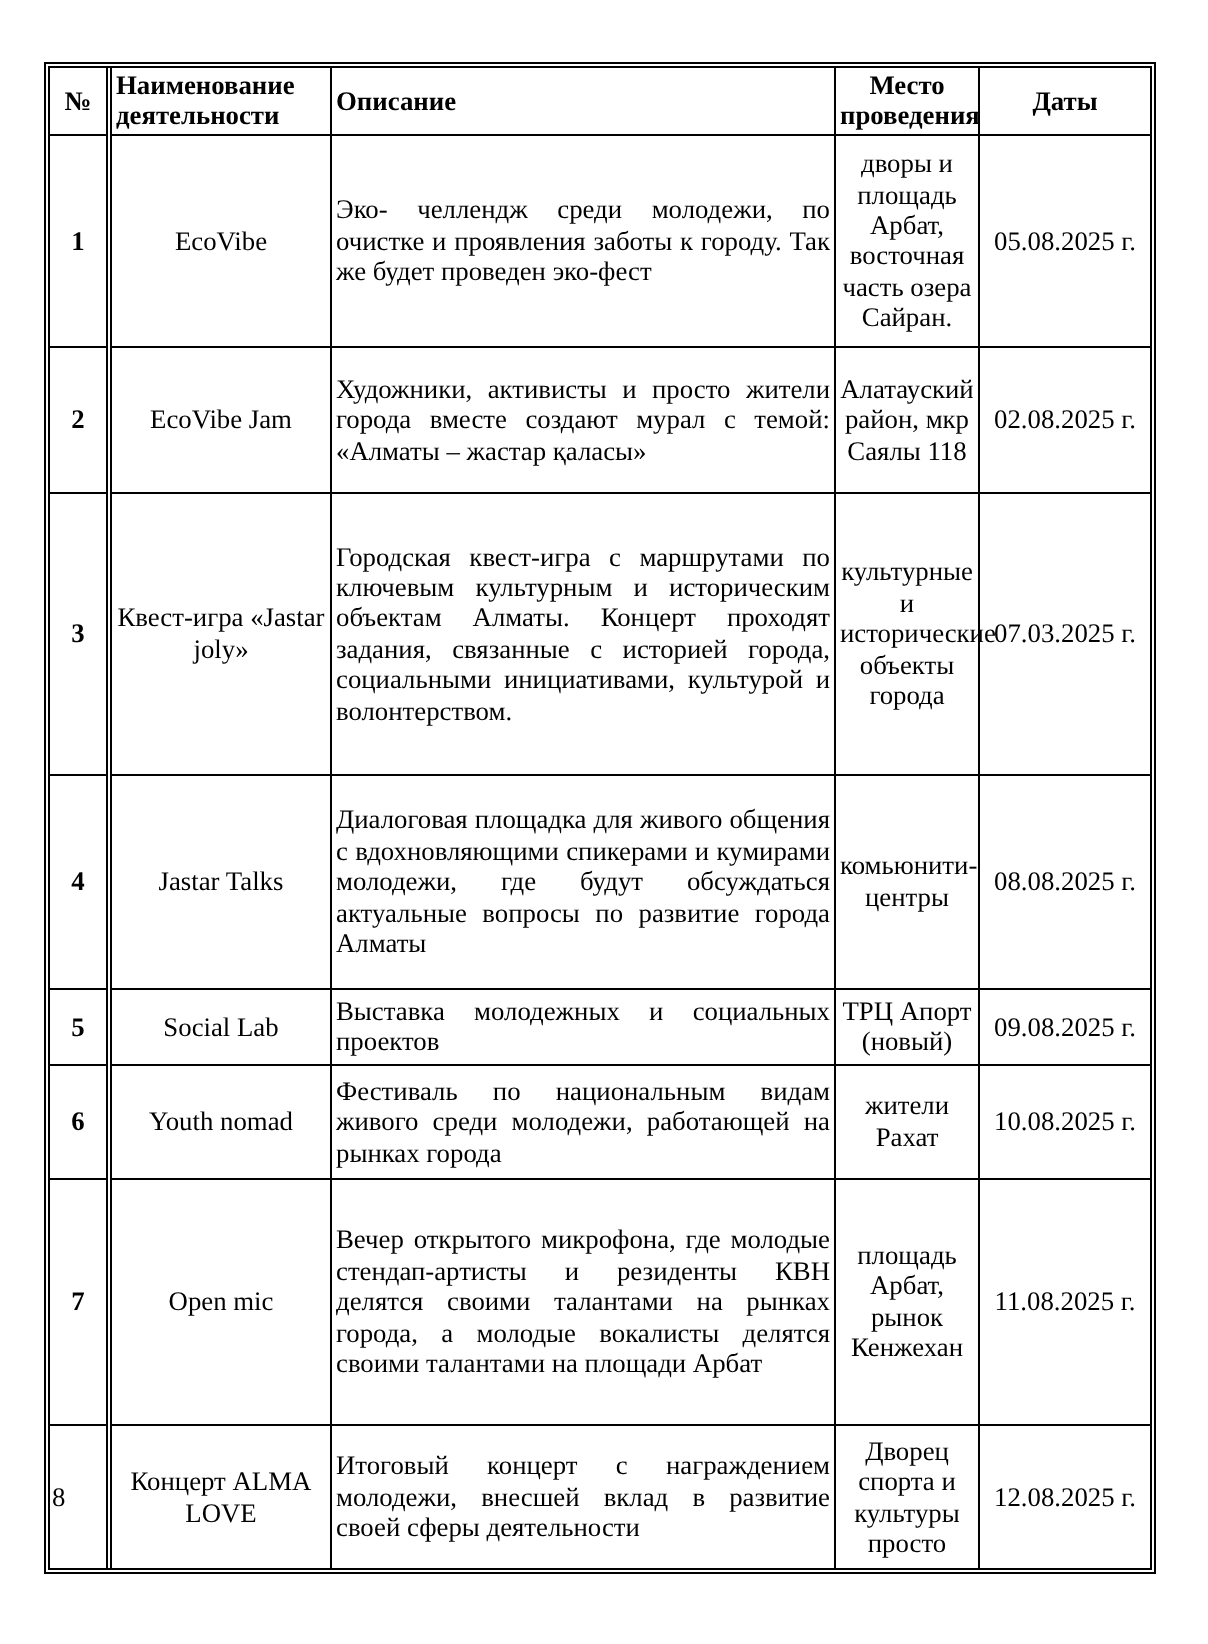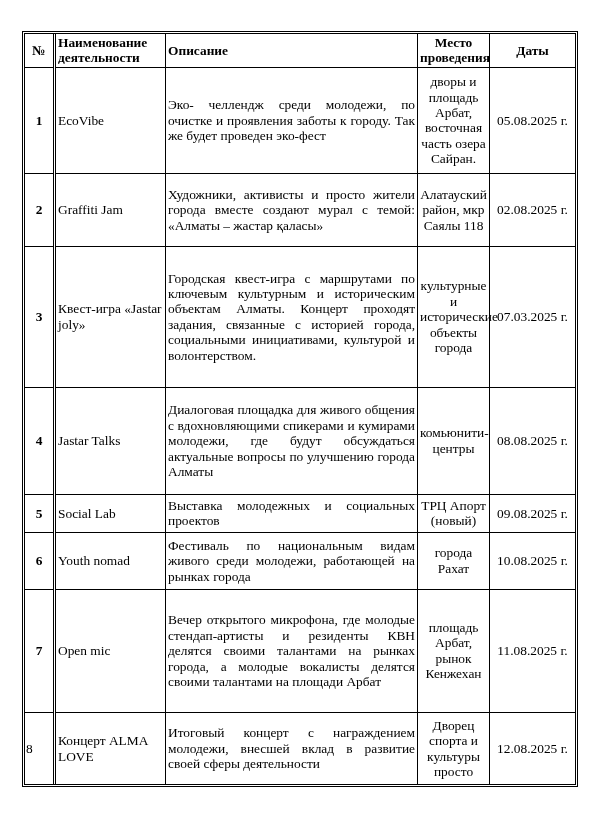--- a/index.html
+++ b/index.html
@@ -10,21 +10,21 @@
   table { border-collapse: collapse; width: 100%; table-layout: fixed;
           font-size: 13.4px; line-height: 15.4px; }
   th, td { border: 1.6px solid #000; padding: 1px 2px; vertical-align: middle; }
   tr:first-child th { border-top: none; }
   tr:last-child td { border-bottom: none; }
   th:first-child, td:first-child { border-left: none; }
   th:last-child, td:last-child { border-right: none; margin-left: 47px; }
   th { font-weight: bold; }
   .c-num { width: 24px; text-align: center; font-weight: bold;
            border-right: 3px double #000 !important; }
-  .c-name { width: 105px; text-align: left; }
+  .c-name { width: 105px; text-align: center; }
   .c-desc { width: 247px; text-align: justify; text-align-last: left; font-family: Liberation Serif, serif; }
   .c-place { width: 67px; text-align: center; }
   .c-date { text-align: center; }
   th.c-name, th.c-desc { text-align: left; }
   td.num-plain { font-weight: normal; text-align: left; padding-left: 1px; }
 </style>
 </head>
 <body>
 
 <div class="wrap">
@@ -41,51 +41,51 @@
     <tbody>
       <tr style="height:106px">
         <td class="c-num">1</td>
         <td class="c-name">EcoVibe</td>
         <td class="c-desc">Эко- челлендж среди молодежи, по очистке и проявления заботы к городу. Так же будет проведен эко-фест</td>
         <td class="c-place">дворы и площадь Арбат, восточная часть озера Сайран.</td>
         <td class="c-date">05.08.2025 г.</td>
       </tr>
       <tr style="height:73px">
         <td class="c-num">2</td>
-        <td class="c-name">Graffiti Jam</td>
+        <td class="c-name">EcoVibe Jam</td>
         <td class="c-desc">Художники, активисты и просто жители города вместе создают мурал с темой: «Алматы – жастар қаласы»</td>
         <td class="c-place">Алатауский район, мкр Саялы 118</td>
         <td class="c-date">02.08.2025 г.</td>
       </tr>
       <tr style="height:141px">
         <td class="c-num">3</td>
         <td class="c-name">Квест-игра «Jastar joly»</td>
         <td class="c-desc">Городская квест-игра с маршрутами по ключевым культурным и историческим объектам Алматы. Концерт проходят задания, связанные с историей города, социальными инициативами, культурой и волонтерством.</td>
         <td class="c-place">культурные и исторические объекты города</td>
         <td class="c-date">07.03.2025 г.</td>
       </tr>
       <tr style="height:107px">
         <td class="c-num">4</td>
         <td class="c-name">Jastar Talks</td>
-        <td class="c-desc">Диалоговая площадка для живого общения с вдохновляющими спикерами и кумирами молодежи, где будут обсуждаться актуальные вопросы по улучшению города Алматы</td>
+        <td class="c-desc">Диалоговая площадка для живого общения с вдохновляющими спикерами и кумирами молодежи, где будут обсуждаться актуальные вопросы по развитие города Алматы</td>
         <td class="c-place">комьюнити-центры</td>
         <td class="c-date">08.08.2025 г.</td>
       </tr>
       <tr style="height:38px">
         <td class="c-num">5</td>
         <td class="c-name">Social Lab</td>
         <td class="c-desc">Выставка молодежных и социальных проектов</td>
         <td class="c-place">ТРЦ Апорт (новый)</td>
         <td class="c-date">09.08.2025 г.</td>
       </tr>
       <tr style="height:57px">
         <td class="c-num">6</td>
         <td class="c-name">Youth nomad</td>
         <td class="c-desc">Фестиваль по национальным видам живого среди молодежи, работающей на рынках города</td>
-        <td class="c-place">города Рахат</td>
+        <td class="c-place">жители Рахат</td>
         <td class="c-date">10.08.2025 г.</td>
       </tr>
       <tr style="height:123px">
         <td class="c-num">7</td>
         <td class="c-name">Open mic</td>
         <td class="c-desc">Вечер открытого микрофона, где молодые стендап-артисты и резиденты КВН делятся своими талантами на рынках города, а молодые вокалисты делятся своими талантами на площади Арбат</td>
         <td class="c-place">площадь Арбат, рынок Кенжехан</td>
         <td class="c-date">11.08.2025 г.</td>
       </tr>
       <tr style="height:72px">

